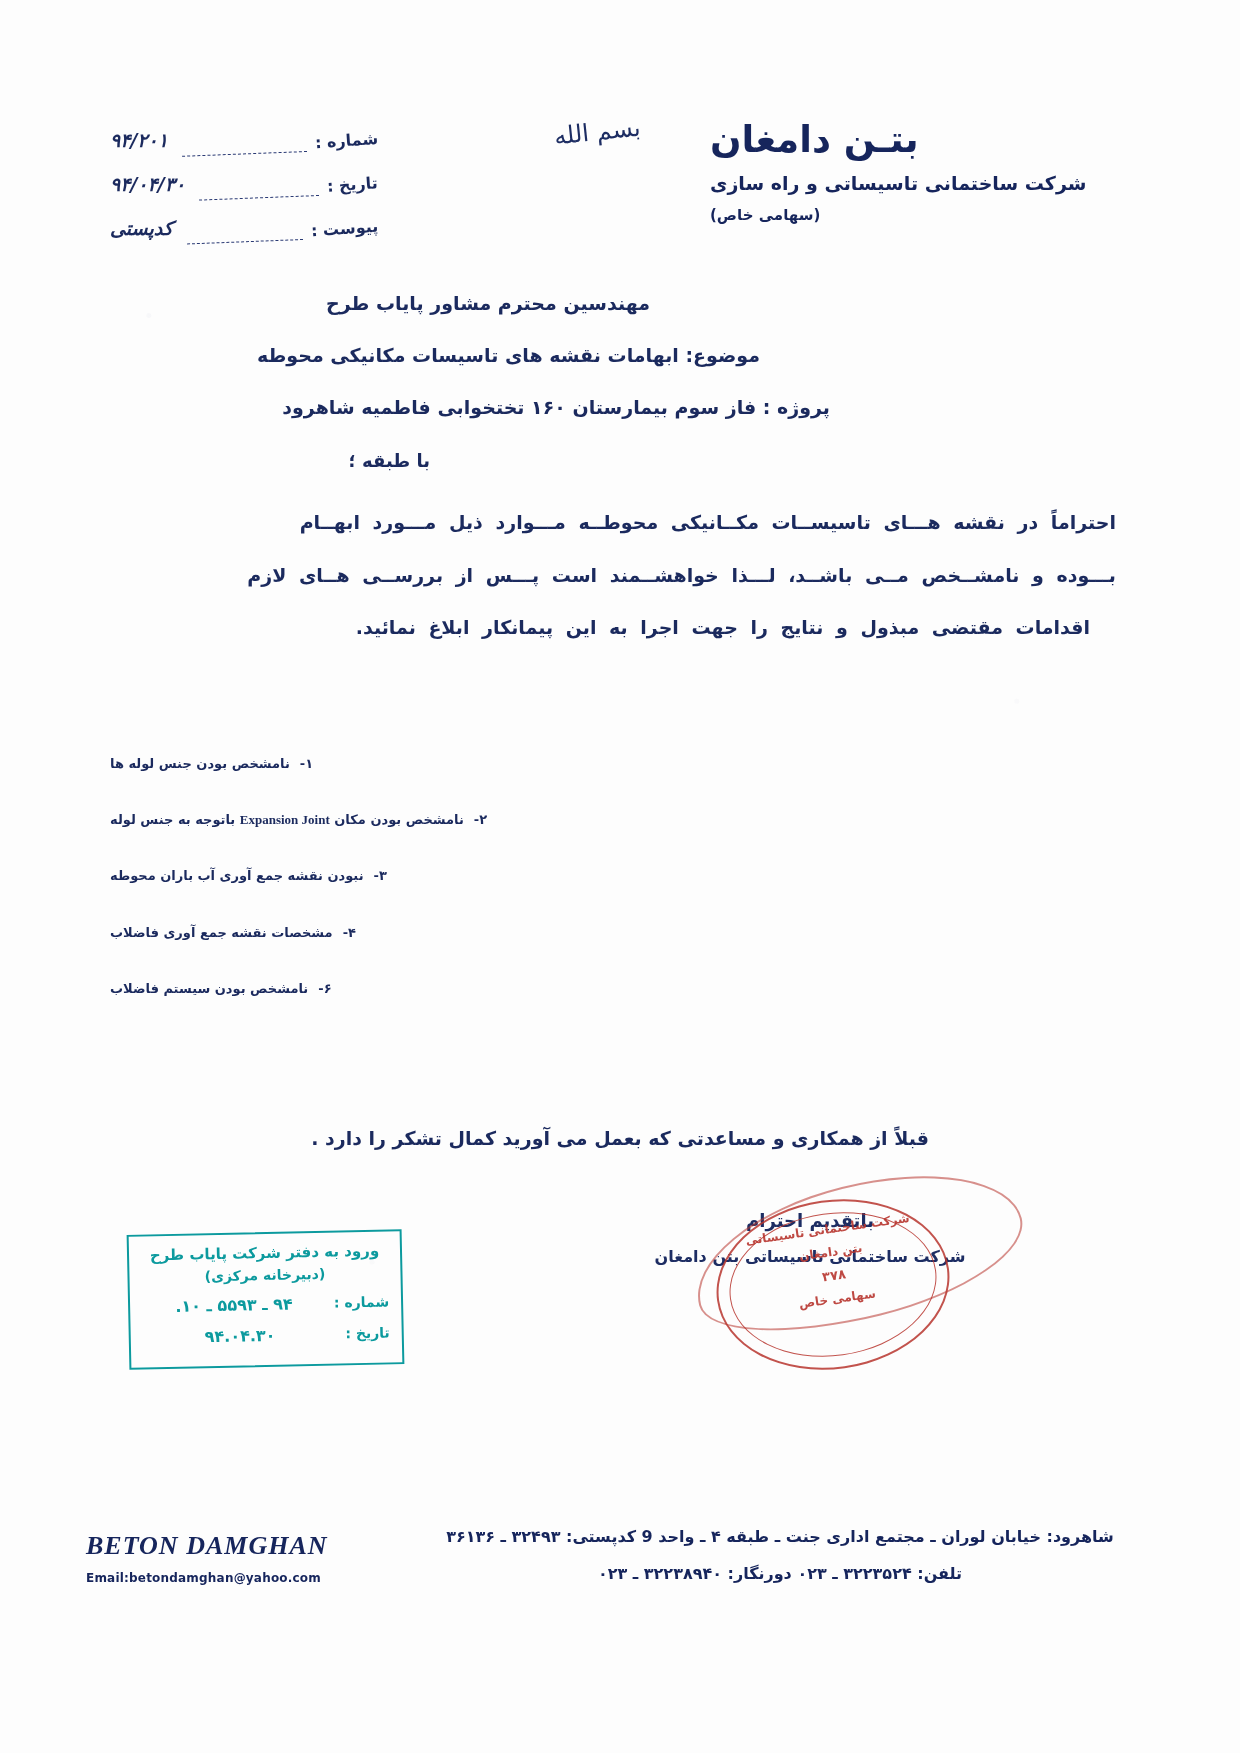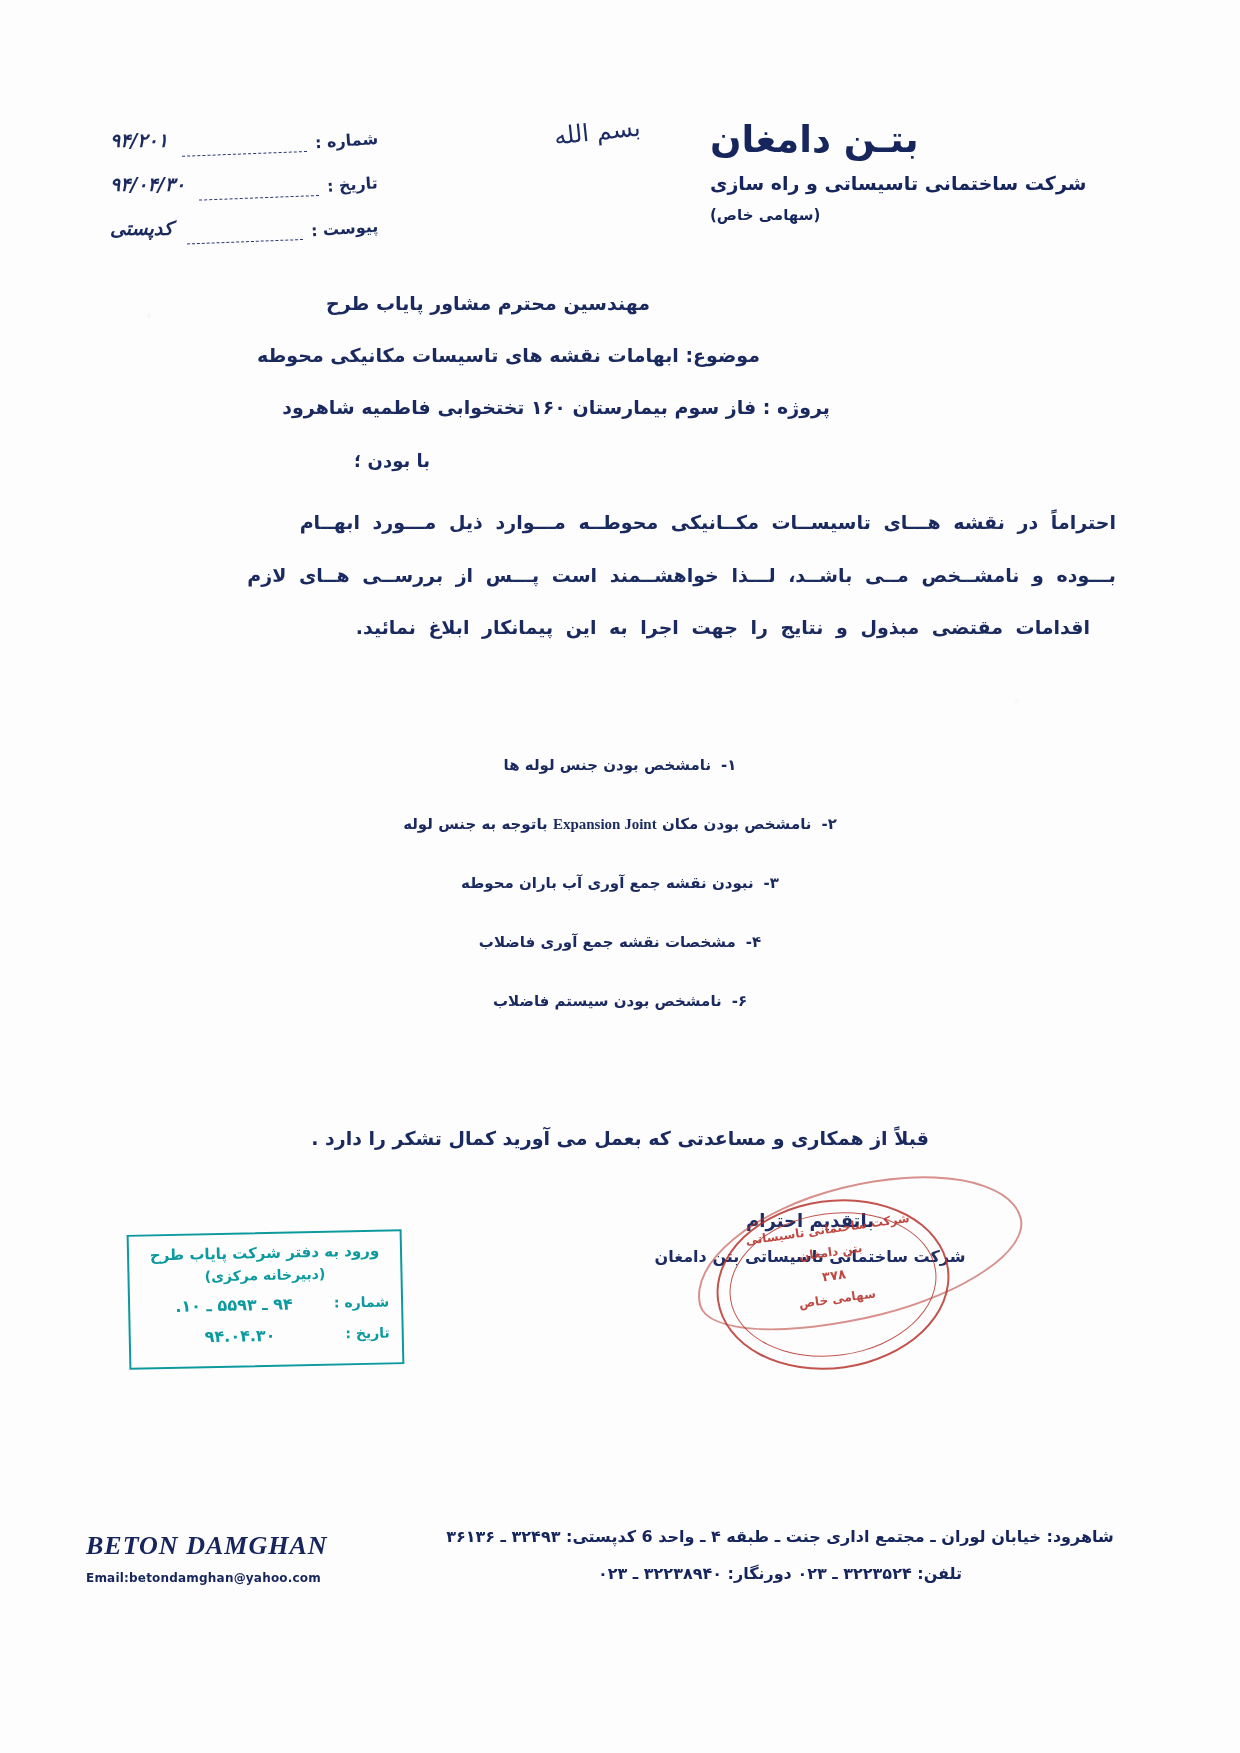--- a/index.html
+++ b/index.html
@@ -165,25 +165,25 @@
     position: absolute;
     top: 755px;
     right: 110px;
     left: 110px;
     direction: rtl;
     list-style: none;
     padding: 0;
     margin: 0;
   }
   .item {
-    font-size: 15px;
+    font-size: 13px;
     font-weight: bold;
     line-height: 1.4;
     margin-bottom: 38px;
-    text-align: center;
+    text-align: left;
   }
   .item .num {
     display: inline-block;
     margin-left: 10px;
   }
   .lat {
     font-family: "Liberation Serif", serif;
     font-weight: bold;
     direction: ltr;
     unicode-bidi: embed;
@@ -385,21 +385,21 @@
       <div class="ref-label">پیوست :</div>
       <div class="ref-dots"></div>
       <div class="ref-value">کدپستی</div>
     </div>
   </div>
 
   <div class="body-block">
     <div class="addressee">مهندسین محترم مشاور پایاب طرح</div>
     <div class="subject">موضوع: ابهامات نقشه های تاسیسات مکانیکی محوطه</div>
     <div class="project">پروژه : فاز سوم بیمارستان ۱۶۰ تختخوابی فاطمیه شاهرود</div>
-    <div class="salutation">با بودن ؛</div>
+    <div class="salutation">با طبقه ؛</div>
     <div class="para">احتراماً در نقشه هـــای تاسیســات مکــانیکی محوطــه مـــوارد ذیل مـــورد ابهــام</div>
     <div class="para para-2">بـــوده و نامشــخص مــی باشــد، لـــذا خواهشــمند است پـــس از بررســی هــای لازم</div>
     <div class="para para-3">اقدامات مقتضی مبذول و نتایج را جهت اجرا به این پیمانکار ابلاغ نمائید.</div>
   </div>
 
   <ul class="items">
     <li class="item">
       <span class="num">۱-</span><span>نامشخص بودن جنس لوله ها</span>
     </li>
     <li class="item">
@@ -444,16 +444,16 @@
       <span class="rs-label">تاریخ :</span>
       <span class="rs-val">۹۴.۰۴.۳۰</span>
     </div>
   </div>
 
   <div class="footer-left">
     <div class="footer-brand">BETON DAMGHAN</div>
     <div class="footer-email">Email:betondamghan@yahoo.com</div>
   </div>
   <div class="footer-right">
-    <div class="footer-addr">شاهرود: خیابان لوران ـ مجتمع اداری جنت ـ طبقه ۴ ـ واحد 6    کدپستی: ۳۲۴۹۳ ـ ۳۶۱۳۶</div>
+    <div class="footer-addr">شاهرود: خیابان لوران ـ مجتمع اداری جنت ـ طبقه ۴ ـ واحد 9    کدپستی: ۳۲۴۹۳ ـ ۳۶۱۳۶</div>
     <div class="footer-tel">تلفن: ۳۲۲۳۵۲۴ ـ ۰۲۳   دورنگار: ۳۲۲۳۸۹۴۰ ـ ۰۲۳</div>
   </div>
 </div>
 
 </body></html>

